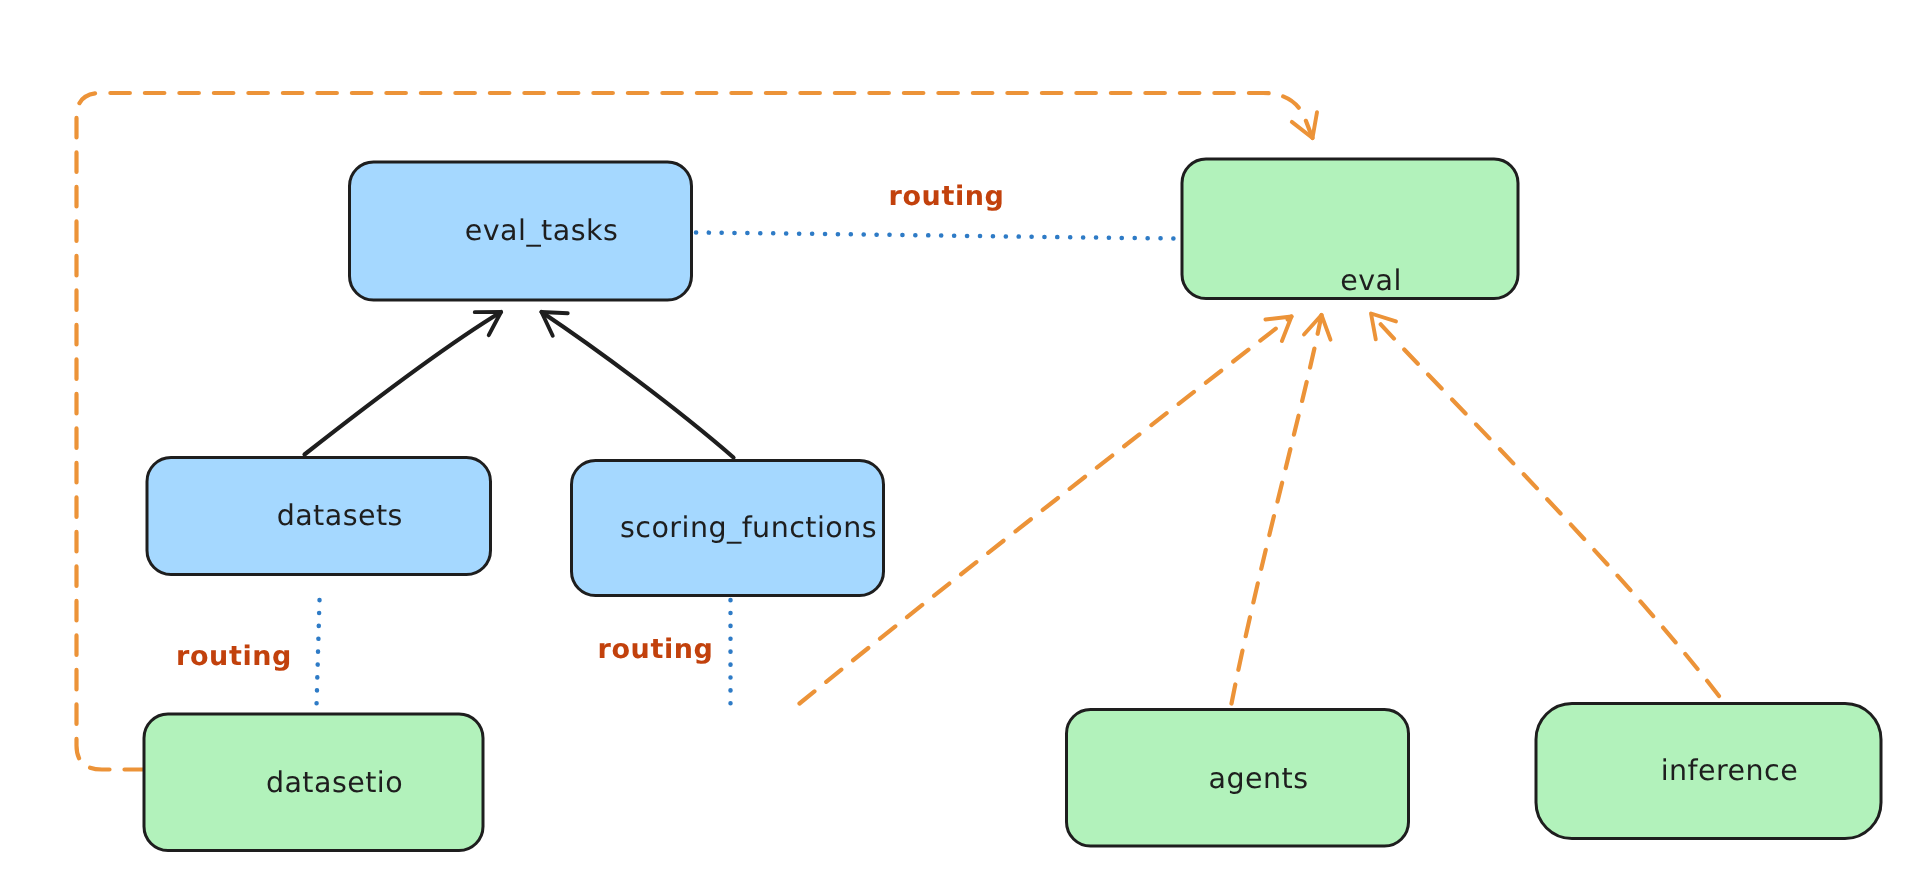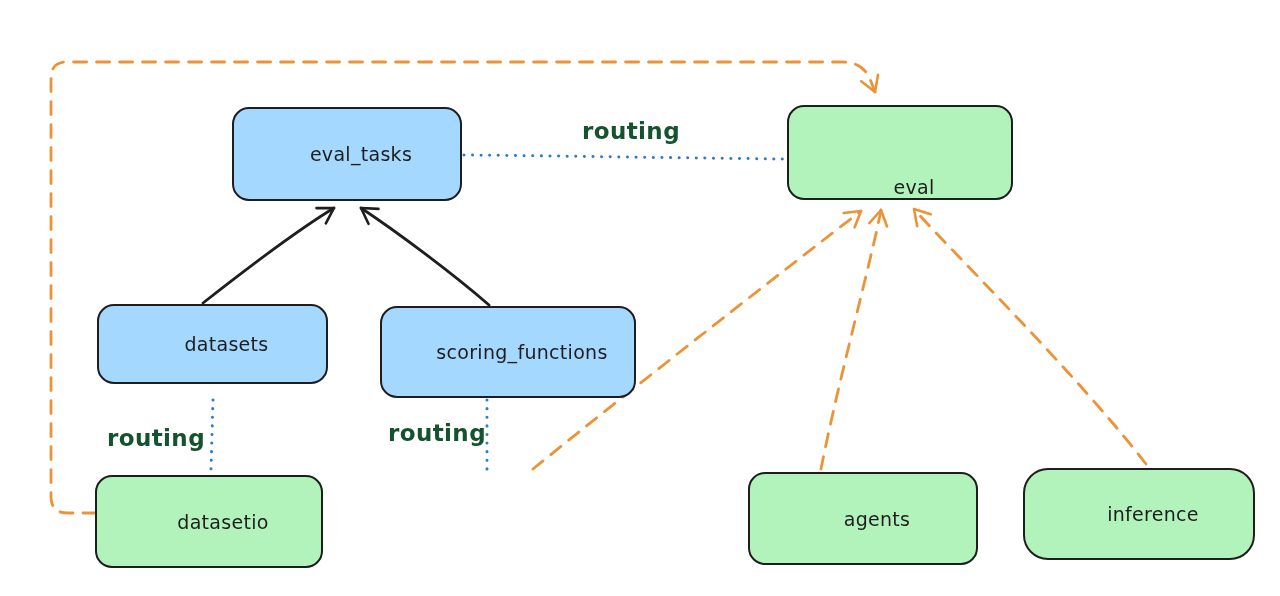--- a/index.html
+++ b/index.html
@@ -33,22 +33,22 @@
     font-size: 19px;
     color: #1e1e1e;
     letter-spacing: 0.3px;
     padding-left: 28px;
   }
   .node-blue  { background: #a5d8ff; }
   .node-green { background: #b2f2bb; }
   .edge-label {
     position: absolute;
     transform: translate(-50%, -50%);
-    color: #14532d;
-    font-size: 23px;
+    color: #c2410c;
+    font-size: 18px;
     font-weight: 700;
     letter-spacing: 0.4px;
     white-space: nowrap;
   }
 </style>
 </head>
 <body>
 
 <div class="canvas">
 
@@ -80,30 +80,30 @@
   </div>
 
   <div class="node node-green" style="left:787px; top:105px; width:226px; height:95px;align-items:flex-end;">
     <span>eval</span>
   </div>
 
   <div class="node node-blue" style="left:97px; top:304px; width:231px; height:80px;">
     <span>datasets</span>
   </div>
 
-  <div class="node node-blue" style="left:380px; top:306px; width:256px; height:92px;">
+  <div class="node node-blue" style="left:380px; top:306px; width:210px; height:92px;">
     <span>scoring_functions</span>
   </div>
 
   <div class="node node-green" style="left:95px; top:475px; width:228px; height:93px;">
     <span>datasetio</span>
   </div>
 
 
-  <div class="node node-green" style="left:710px; top:472px; width:230px; height:93px;margin-left:38px;">
+  <div class="node node-green" style="left:710px; top:472px; width:230px; height:93px;">
     <span>agents</span>
   </div>
 
   <div class="node node-green" style="left:1023px; top:468px; width:232px; height:92px;border-radius:25px;">
     <span>inference</span>
   </div>
 
   <div class="edge-label" style="left:631px; top:131px;">routing</div>
 
   <div class="edge-label" style="left:156px; top:438px;">routing</div>

